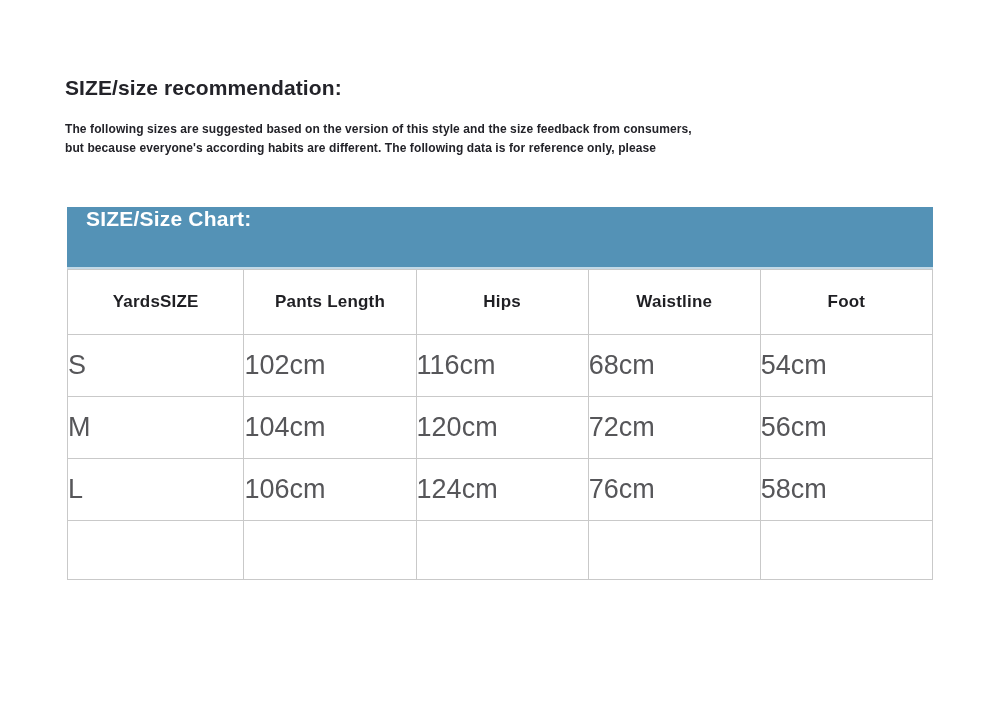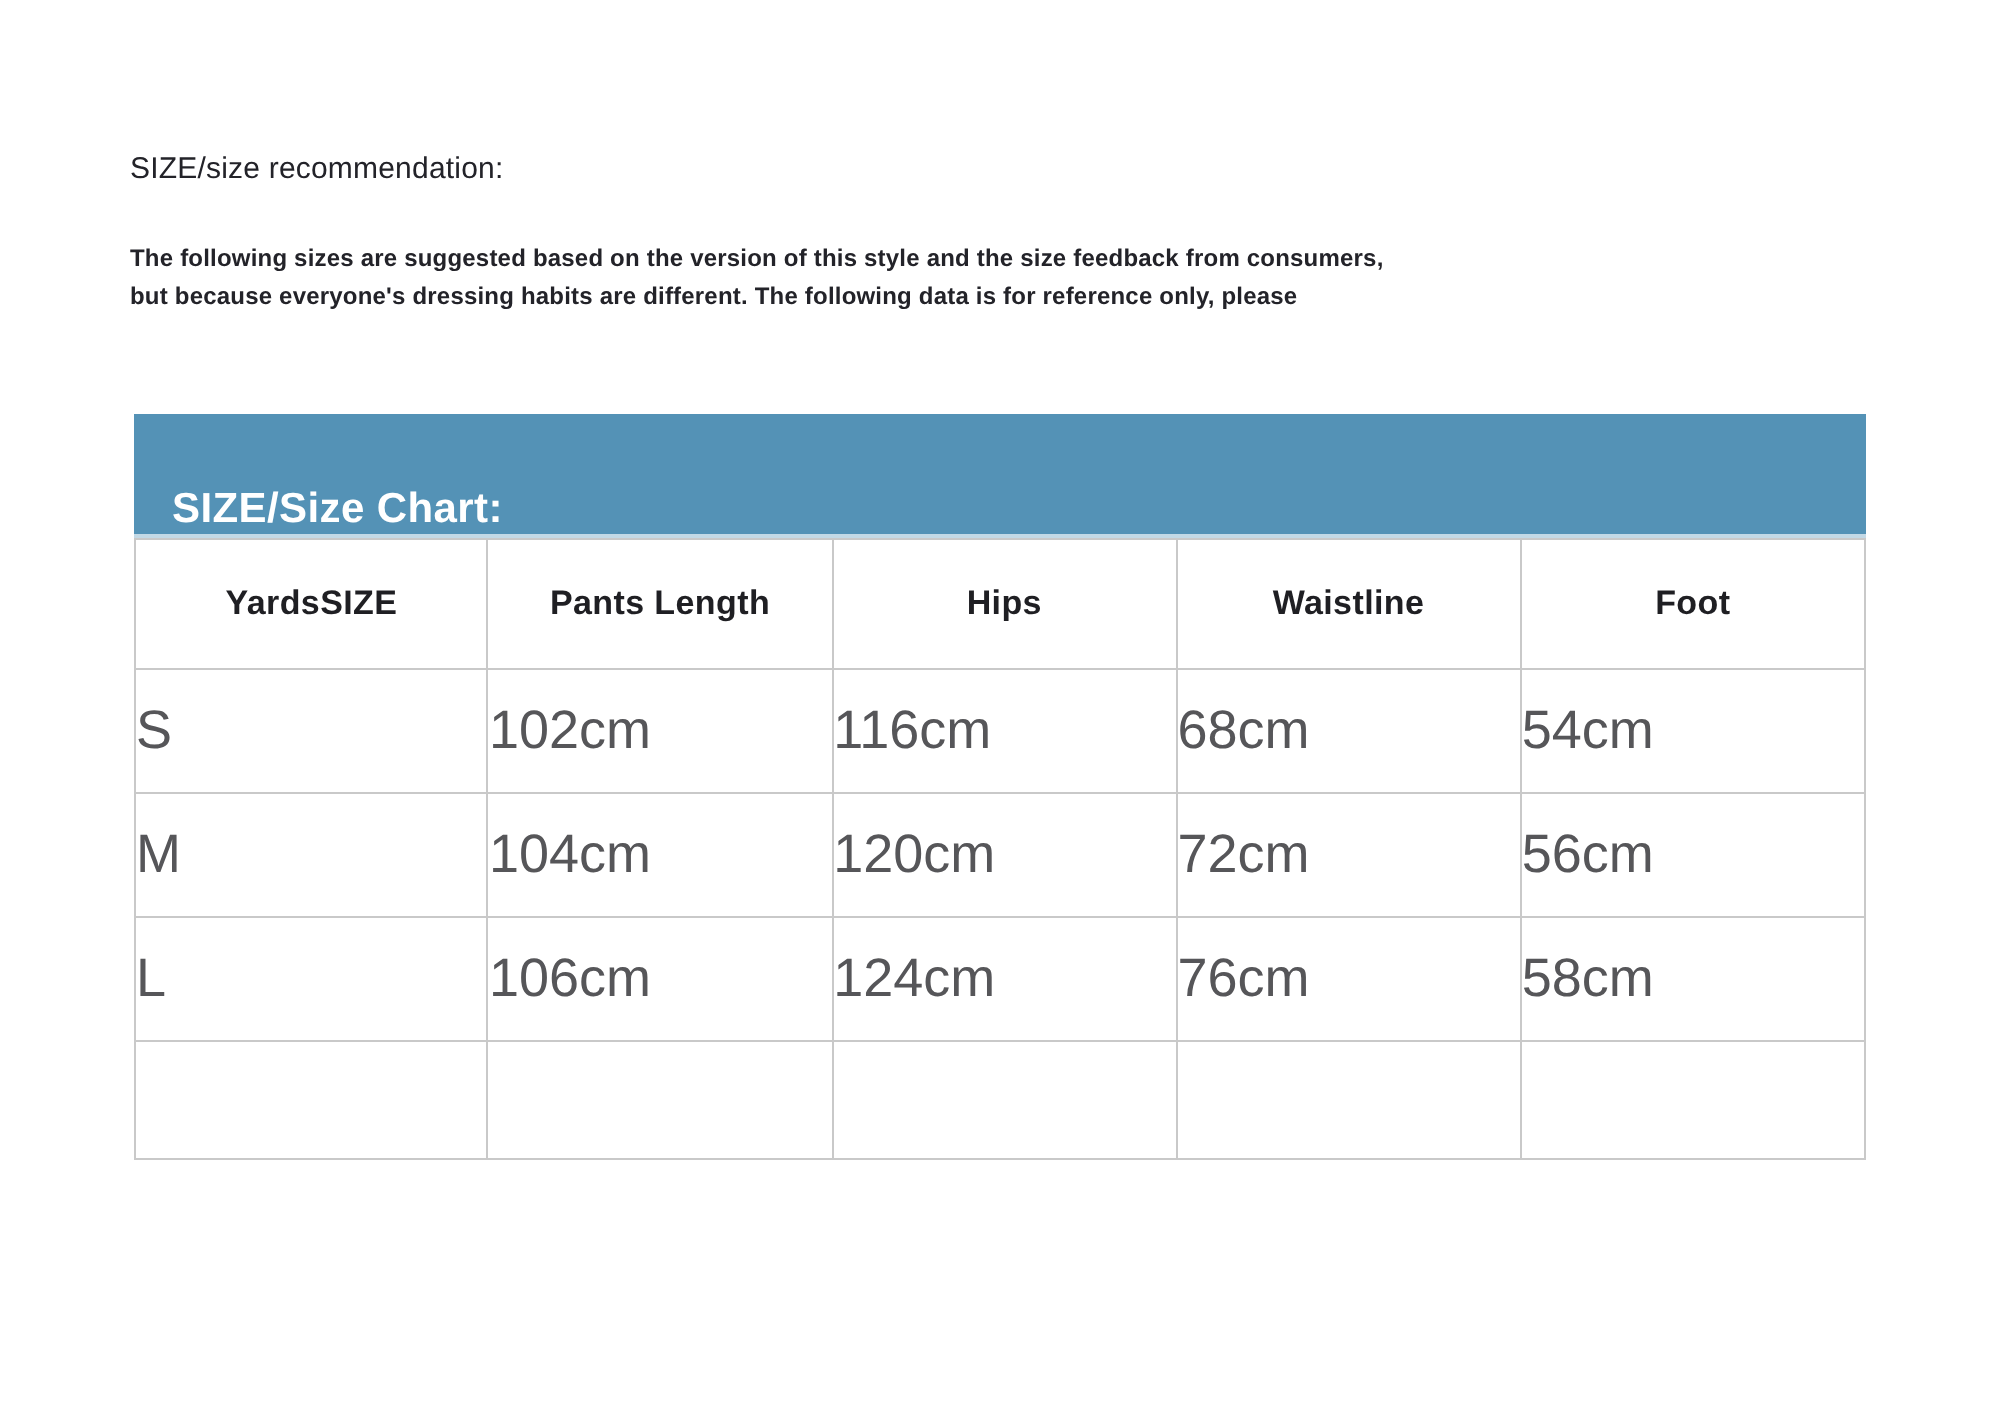--- a/index.html
+++ b/index.html
@@ -12,22 +12,22 @@
     position: relative;
     width: 1000px;
     height: 708px;
     background: #ffffff;
     overflow: hidden;
   }
   .heading {
     position: absolute;
     left: 65px;
     top: 76px;
-    font-size: 15px;
-    font-weight: normal;
+    font-size: 21px;
+    font-weight: bold;
     color: #232329;
     letter-spacing: 0.1px;
     white-space: nowrap;
   }
   .intro {
     position: absolute;
     left: 65px;
     top: 120px;
     font-size: 12px;
     font-weight: bold;
@@ -40,21 +40,21 @@
     position: absolute;
     left: 67px;
     top: 207px;
     width: 866px;
   }
   .chart-title-bar {
     height: 62px;
     background: #5492b6;
     border-bottom: 2px solid #c3d9e6;
     display: flex;
-    align-items: flex-end;
+    align-items: flex-start;
     padding-left: 19px;
     box-sizing: border-box;
   }
   .chart-title {
     color: #ffffff;
     font-size: 21px;
     font-weight: bold;
     letter-spacing: 0.2px;
   }
   table.size-table {
@@ -88,21 +88,21 @@
 </style>
 </head>
 <body>
 
 <div class="page">
 
   <div class="heading">SIZE/size recommendation:</div>
 
   <div class="intro">
     <div class="line">The following sizes are suggested based on the version of this style and the size feedback from consumers,</div>
-    <div class="line">but because everyone's dressing habits are different. The following data is for reference only, please</div>
+    <div class="line">but because everyone's according habits are different. The following data is for reference only, please</div>
   </div>
 
   <div class="chart">
 
     <div class="chart-title-bar">
       <span class="chart-title">SIZE/Size Chart:</span>
     </div>
 
     <table class="size-table">
       <colgroup>

